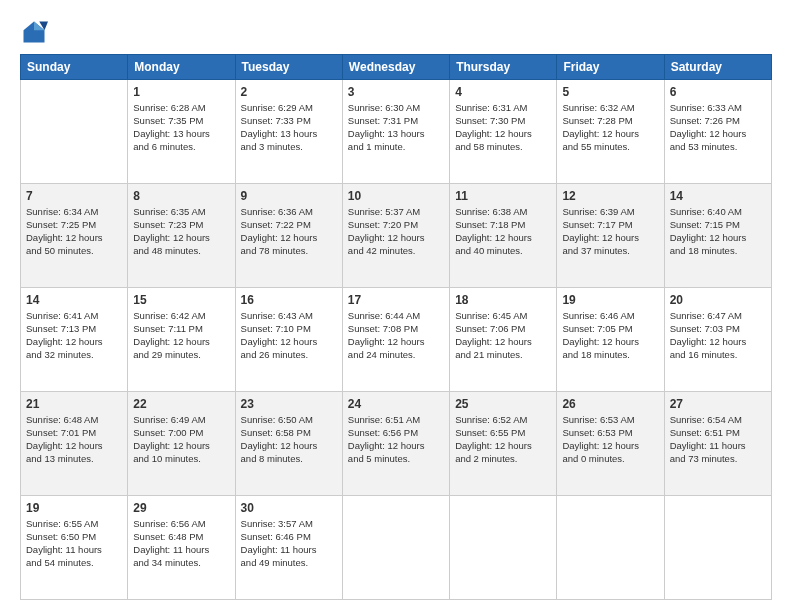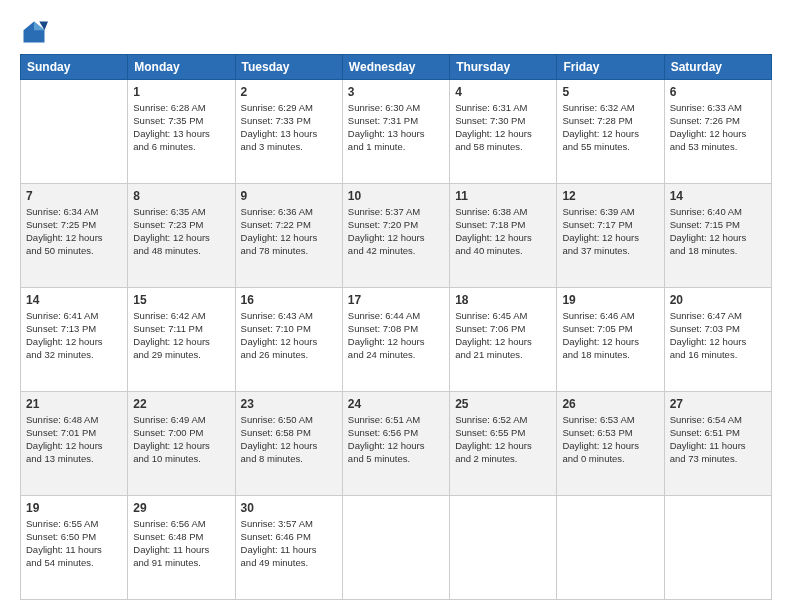--- a/index.html
+++ b/index.html
@@ -345,21 +345,21 @@
             <div class="cell-text">Sunrise: 6:55 AM</div>
             <div class="cell-text">Sunset: 6:50 PM</div>
             <div class="cell-text">Daylight: 11 hours</div>
             <div class="cell-text">and 54 minutes.</div>
           </td>
           <td>
             <span class="day-num">29</span>
             <div class="cell-text">Sunrise: 6:56 AM</div>
             <div class="cell-text">Sunset: 6:48 PM</div>
             <div class="cell-text">Daylight: 11 hours</div>
-            <div class="cell-text">and 91 minutes.</div>
+            <div class="cell-text">and 34 minutes.</div>
           </td>
           <td>
             <span class="day-num">30</span>
             <div class="cell-text">Sunrise: 3:57 AM</div>
             <div class="cell-text">Sunset: 6:46 PM</div>
             <div class="cell-text">Daylight: 11 hours</div>
             <div class="cell-text">and 49 minutes.</div>
           </td>
           <td class="empty-cell"></td>
           <td class="empty-cell"></td>

